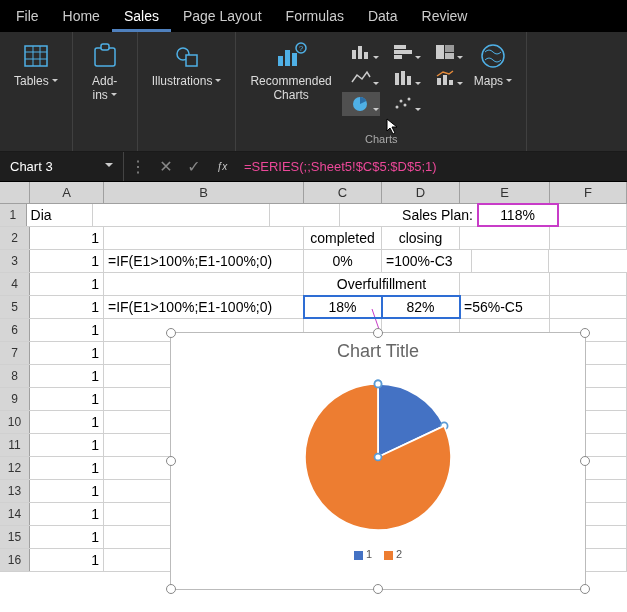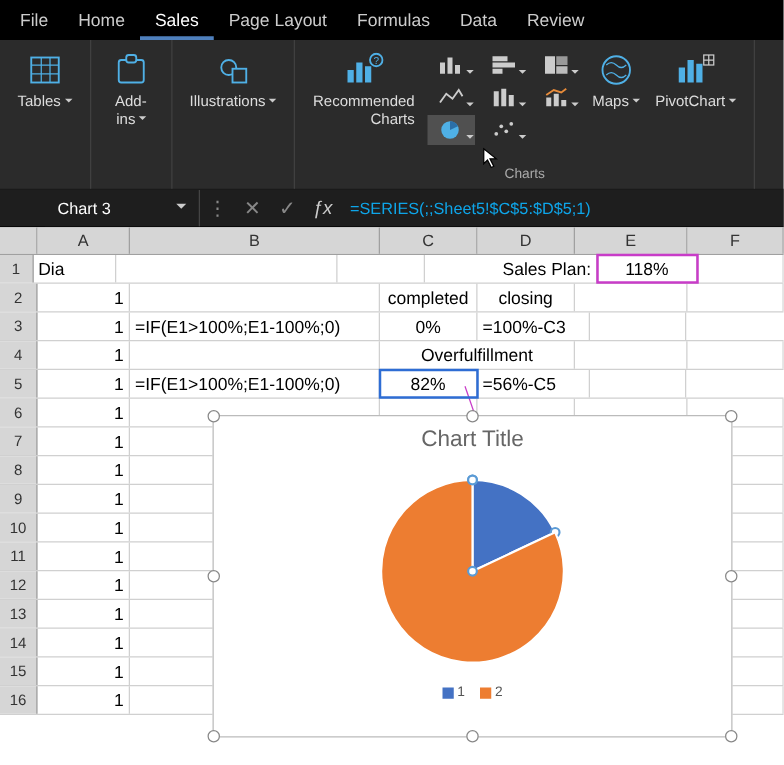--- a/index.html
+++ b/index.html
@@ -10,36 +10,36 @@
 .tab { color:#ccc; padding:0 12px; height:32px; display:flex; align-items:center; font-size:14px; cursor:pointer; }
 .tab.active { color:#fff; box-shadow:inset 0 -3px 0 #4f80bd; }
 
 
 .ribbon { background:#2b2b2b; height:120px; display:flex; border-bottom:1px solid #1a1a1a; }
 .group { display:flex; flex-direction:column; align-items:center; padding:4px 8px 2px; border-right:1px solid #404040; }
 .group-row { display:flex; align-items:flex-start; flex:1; }
 .group-label { color:#aaa; font-size:11px; padding:2px 0 4px; }
 .bigbtn { display:flex; flex-direction:column; align-items:center; padding:4px 6px; color:#ddd; font-size:12px; cursor:pointer; min-width:48px; }
 .bigbtn .ic { width:32px; height:32px; display:flex; align-items:center; justify-content:center; margin-bottom:2px; }
-.bigbtn .lbl { text-align:right; line-height:14px; }
+.bigbtn .lbl { text-align:center; line-height:14px; }
 .drop::after { content:''; display:inline-block; border:3px solid transparent; border-top-color:#ccc; margin-left:3px; vertical-align:middle; }
 .chart-cluster { display:flex; flex-direction:column; gap:2px; padding:4px 4px 0; }
 .chart-row { display:flex; gap:4px; }
 .smbtn { width:38px; height:24px; display:flex; align-items:center; justify-content:center; color:#ccc; cursor:pointer; position:relative; }
 .smbtn.sel { background:#505050; }
 .smbtn .dd { position:absolute; right:1px; bottom:2px; border:3px solid transparent; border-top-color:#ccc; }
 .cursor-arrow { position:absolute; width:14px; height:18px; pointer-events:none; z-index:100; }
 
 
 .fbar { display:flex; background:#1e1e1e; height:30px; align-items:center; border-bottom:1px solid #000; }
-.namebox { background:#1e1e1e; color:#fff; font-size:13px; padding:0 10px; height:100%; display:flex; align-items:center; width:124px; border-right:1px solid #444;margin-left:36px; }
+.namebox { background:#1e1e1e; color:#fff; font-size:13px; padding:0 10px; height:100%; display:flex; align-items:center; width:124px; border-right:1px solid #444; }
 .namebox .dd2 { margin-left:auto; border:4px solid transparent; border-top-color:#ccc; }
 .fbtn { width:28px; height:100%; display:flex; align-items:center; justify-content:center; color:#888; cursor:pointer; }
-.fxlbl { color:#ccc; font-size:15px; font-style:italic; width:28px; text-align:center; }
-.formula-in { flex:1; background:#1e1e1e; color:#0ea5e9; border:none; padding:0 8px; font-size:13px; height:100%; outline:none; font-family:inherit; }
+.fxlbl { color:#ccc; font-size:10px; font-style:italic; width:28px; text-align:center; }
+.formula-in { flex:1; background:#1e1e1e; color:#ec4899; border:none; padding:0 8px; font-size:13px; height:100%; outline:none; font-family:inherit; }
 
 
 .sheet { position:relative; background:#fff; }
 .hdr-row { display:flex; height:22px; background:#d6d6d6; border-bottom:1px solid #a0a0a0; }
 .corner { width:30px; background:#d6d6d6; border-right:1px solid #a0a0a0; }
 .colh { border-right:1px solid #a0a0a0; display:flex; align-items:center; justify-content:center; font-size:13px; color:#333; background:#d6d6d6; }
 .row { display:flex; height:23px; border-bottom:1px solid #d0d0d0; }
 .rowh { width:30px; background:#d6d6d6; border-right:1px solid #a0a0a0; display:flex; align-items:center; justify-content:center; font-size:12px; color:#333; }
 .cell { border-right:1px solid #d0d0d0; padding:0 4px; font-size:14px; display:flex; align-items:center; overflow:hidden; white-space:nowrap; }
 .wA{width:74px}.wB{width:200px}.wC{width:78px}.wD{width:78px}.wE{width:90px}.wF{width:77px}
@@ -215,33 +215,20 @@
         <div class="ic">
           <svg width="28" height="28" viewBox="0 0 28 28">
               <circle cx="14" cy="14" r="11" fill="none" stroke="#4fb0e6" stroke-width="1.5"></circle>
               <path d="M6 10 Q10 6 14 10 Q18 14 22 10" fill="none" stroke="#4fb0e6"></path>
               <path d="M6 18 Q10 14 14 18 Q18 22 22 18" fill="none" stroke="#4fb0e6"></path>
             </svg>
         </div>
         <div class="lbl drop">Maps</div>
       </div>
 
-      <div class="bigbtn">
-        <div class="ic">
-          <svg width="32" height="28" viewBox="0 0 32 28">
-              <rect x="2" y="12" width="5" height="12" fill="#4fb0e6"></rect>
-              <rect x="9" y="6" width="5" height="18" fill="#4fb0e6"></rect>
-              <rect x="16" y="9" width="5" height="15" fill="#4fb0e6"></rect>
-              <rect x="22" y="2" width="8" height="8" fill="none" stroke="#ccc"></rect>
-              <line x1="22" y1="6" x2="30" y2="6" stroke="#ccc"></line>
-              <line x1="26" y1="2" x2="26" y2="10" stroke="#ccc"></line>
-            </svg>
-        </div>
-        <div class="lbl drop">PivotChart</div>
-      </div>
     </div>
     <div class="group-label">Charts</div>
     <svg class="cursor-arrow" style="left:150px;top:86px" viewBox="0 0 14 18">
         <path d="M1 1 L1 13 L4 10 L7 16 L9 15 L6 9 L11 9 Z" fill="#fff" stroke="#000" stroke-width="1"></path>
       </svg>
   </div>
 </div>
 
 <div class="fbar">
   <div class="namebox">
@@ -297,20 +284,21 @@
         <div class="cell wA r">1</div>
         <div class="cell wB"></div>
         <div class="cell b c" style="width: 156px;">Overfulfillment</div>
         <div class="cell wE"></div>
         <div class="cell wF"></div>
       </div>
       <div class="row">
         <div class="rowh">5</div>
         <div class="cell wA r">1</div>
         <div class="cell wB">=IF(E1&gt;100%;E1-100%;0)</div>
+        <div class="cell wC c bBlue">18%</div>
         <div class="cell wD c bBlue">82%</div>
         <div class="cell wE">=56%-C5</div>
         <div class="cell wF"></div>
       </div>
       <div class="row">
         <div class="rowh">6</div>
         <div class="cell wA r">1</div>
         <div class="cell wB"></div>
         <div class="cell wC"></div>
         <div class="cell wD"></div>

